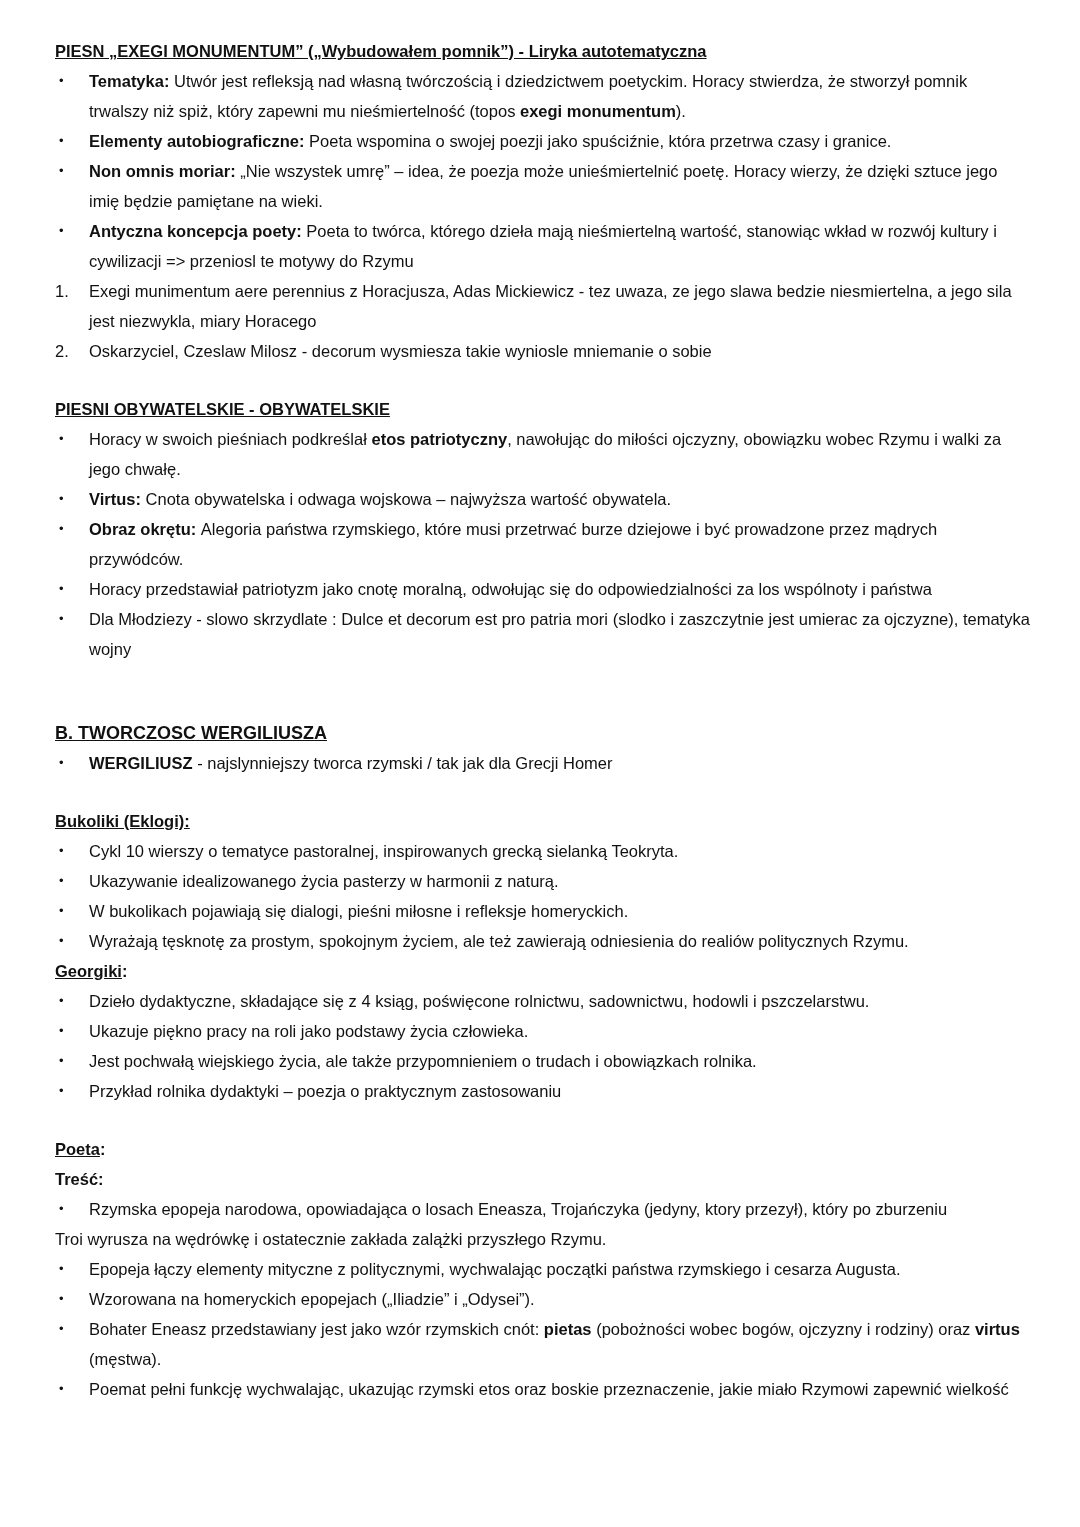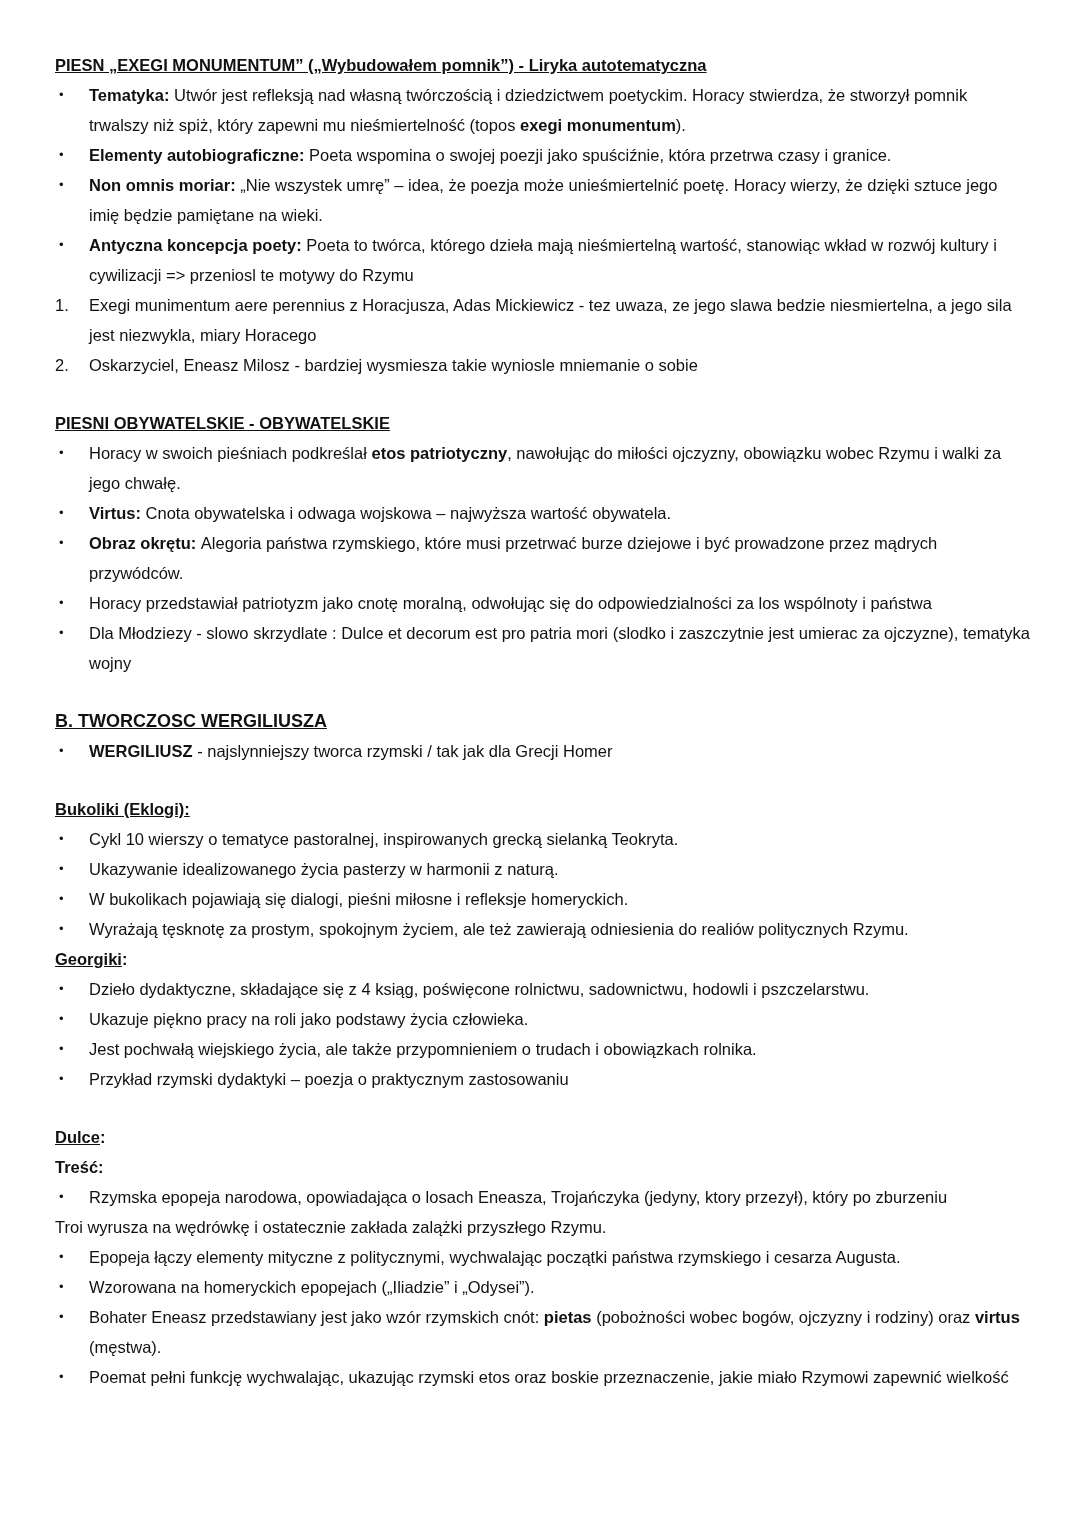--- a/index.html
+++ b/index.html
@@ -11,32 +11,32 @@
     width: 1080px;
     height: 1527px;
     overflow: hidden;
     font-family: "Liberation Sans", "DejaVu Sans", sans-serif;
     color: #111111;
   }
   .page {
     box-sizing: border-box;
     width: 1080px;
     height: 1165px;
-    padding: 50px 50px 40px 55px;
+    padding: 36px 50px 40px 55px;
     background: #ffffff;
   }
   .block {
     font-size: 16.5px;
     line-height: 30px;
     text-align: left;
   }
   .block .content { display: block; }
   .heading .content span { text-decoration: underline; }
   .heading { font-weight: bold; }
-  .heading2 { font-weight: bold; font-size: 18px; }
+  .heading2 { font-weight: bold; font-size: 18px; margin-top: 26px; }
   .bullet, .numbered {
     display: flex;
     align-items: flex-start;
   }
   .bullet .marker {
     flex: 0 0 30px;
     text-align: left;
     padding-left: 4px;
     font-size: 13px;
     line-height: 30px;
@@ -79,21 +79,21 @@
       <div class="block bullet">
         <span class="marker">•</span>
         <span class="content"><span class="b">Antyczna koncepcja poety: </span><span>Poeta to twórca, którego dzieła mają nieśmiertelną wartość, stanowiąc wkład w rozwój kultury i cywilizacji =&gt; przeniosl te motywy do Rzymu</span></span>
       </div>
       <div class="block numbered">
         <span class="marker">1.</span>
         <span class="content"><span class="i">Exegi munimentum aere perennius z Horacjusza</span><span>, Adas Mickiewicz - tez uwaza, ze jego slawa bedzie niesmiertelna, a jego sila jest niezwykla, miary Horacego</span></span>
       </div>
       <div class="block numbered">
         <span class="marker">2.</span>
-        <span class="content"><span class="i">Oskarzyciel</span><span>, Eneasz Milosz - bardziej wysmiesza takie wyniosle mniemanie o sobie</span></span>
+        <span class="content"><span class="i">Oskarzyciel</span><span>, Czeslaw Milosz - decorum wysmiesza takie wyniosle mniemanie o sobie</span></span>
       </div>
       <div class="block spacer"></div>
       <div class="block heading">
         <span class="content"><span class="b u">PIESNI OBYWATELSKIE - OBYWATELSKIE</span></span>
       </div>
       <div class="block bullet">
         <span class="marker">•</span>
         <span class="content"><span>Horacy w swoich pieśniach podkreślał </span><span class="b">etos patriotyczny</span><span>, nawołując do miłości ojczyzny, obowiązku wobec Rzymu i walki za jego chwałę.</span></span>
       </div>
       <div class="block bullet">
@@ -150,25 +150,25 @@
       <div class="block bullet">
         <span class="marker">•</span>
         <span class="content"><span> Ukazuje piękno pracy na roli jako podstawy życia człowieka.</span></span>
       </div>
       <div class="block bullet">
         <span class="marker">•</span>
         <span class="content"><span>Jest pochwałą wiejskiego życia, ale także przypomnieniem o trudach i obowiązkach rolnika.</span></span>
       </div>
       <div class="block bullet">
         <span class="marker">•</span>
-        <span class="content"><span>Przykład rzymski dydaktyki – poezja o praktycznym zastosowaniu</span></span>
+        <span class="content"><span>Przykład rolnika dydaktyki – poezja o praktycznym zastosowaniu</span></span>
       </div>
       <div class="block spacer"></div>
       <div class="block paragraph">
-        <span class="content"><span class="b u">Dulce</span><span class="b">:</span></span>
+        <span class="content"><span class="b u">Poeta</span><span class="b">:</span></span>
       </div>
       <div class="block paragraph">
         <span class="content"><span class="b">Treść:</span></span>
       </div>
       <div class="block bullet">
         <span class="marker">•</span>
         <span class="content"><span>Rzymska epopeja narodowa, opowiadająca o losach Eneasza, Trojańczyka (jedyny, ktory przezył), który po zburzeniu</span></span>
       </div>
       <div class="block paragraph">
         <span class="content"><span>Troi wyrusza na wędrówkę i ostatecznie zakłada zalążki przyszłego Rzymu.</span></span>

